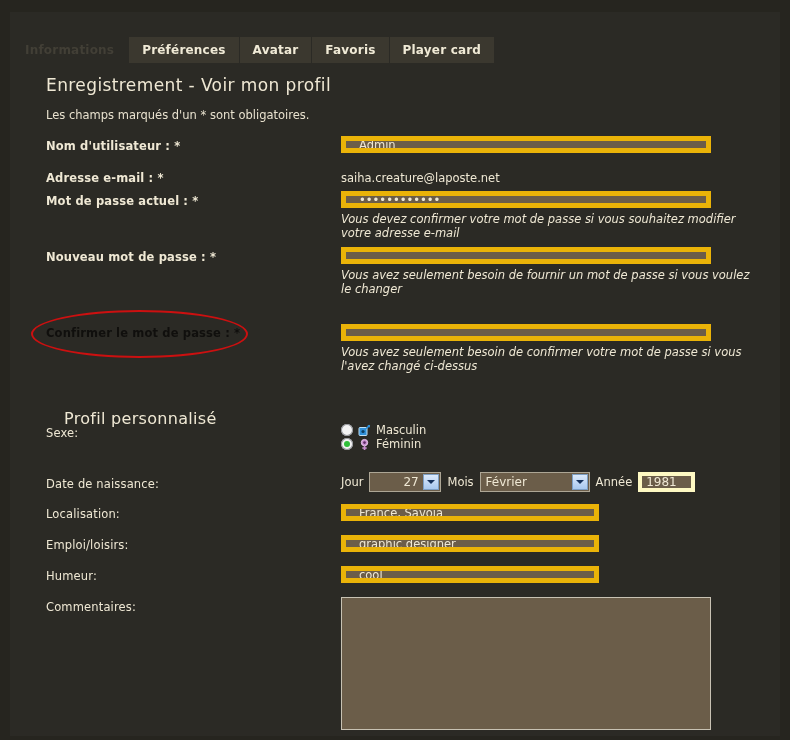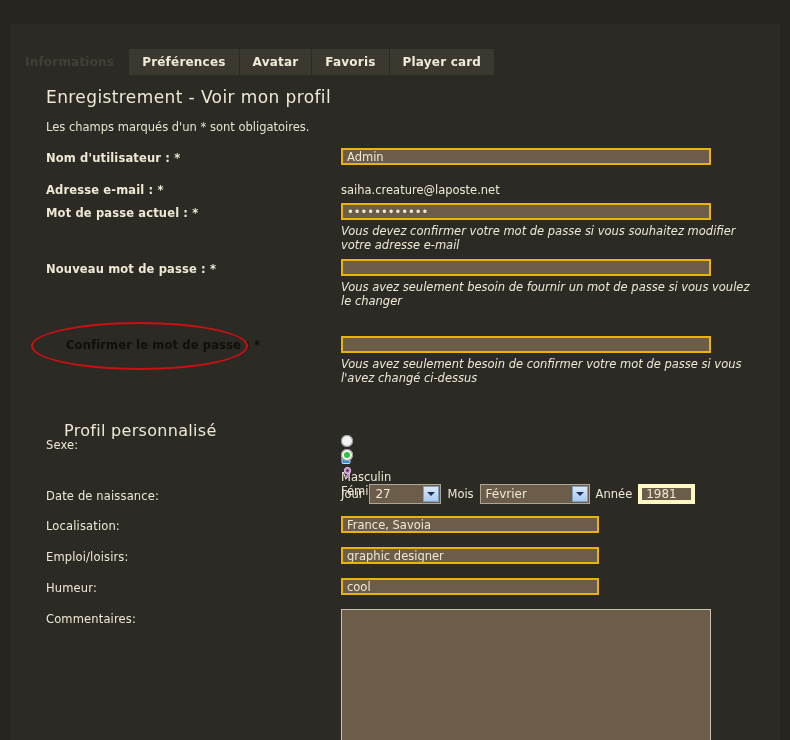--- a/index.html
+++ b/index.html
@@ -12,21 +12,21 @@
     width: 790px;
     height: 740px;
     position: relative;
     overflow: hidden;
     font-family: "DejaVu Sans", sans-serif;
   }
 
   
   #page {
     position: absolute;
-    left: 0; top: 12px;
+    left: 0; top: 0;
     width: 790px;
     height: 644px;
     background: #26251f;
   }
   
   #panel {
     position: absolute;
     left: 10px;  top: 12px;
     width: 770px; height: 724px;
     background: #2b2a25;
@@ -105,49 +105,48 @@
     font-size: 11.5px;
     color: #efe8d4;
   }
 
   
   .txtinput {
     position: absolute;
     left: 341px;
     height: 17px;
     background: #6b5d49;
-    border: 2px solid #eab308;
-    color: #efe8d4;
-    font-family: "DejaVu Sans", sans-serif;
-    font-size: 11.5px;
-    padding: 0 4px;
+    border: 5px solid #eab308;
+    color: #efe8d4;
+    font-family: "DejaVu Sans", sans-serif;
+    font-size: 11.5px;
+    padding: 0 13px;
     line-height: 15px;
     outline: none;
   }
   .txtinput.wide { width: 370px; }
 
   .hint {
     position: absolute;
     left: 341px;
     width: 415px;
     font-size: 11.5px;
     font-style: italic;
     color: #efe8d4;
     line-height: 14px;
   }
 
   
   .radio-row {
     position: absolute;
     left: 341px;
     display: flex;
-    align-items: flex-start;
+    align-items: center;
     gap: 5px;
     height: 14px;
-    flex-direction: column;
   }
   .radio {
     width: 12px; height: 12px;
     border-radius: 50%;
     background: #f3f3f3;
     box-shadow: inset 0 0 0 1px #8e9096;
     position: relative;
     flex: none;
     cursor: pointer;
   }
@@ -197,21 +196,21 @@
     border: 1px solid #7d9fc4;
     display: flex; align-items: center; justify-content: center;
   }
   .sel .arrow-btn::after {
     content: "";
     width: 0; height: 0;
     border-left: 4px solid transparent;
     border-right: 4px solid transparent;
     border-top: 4px solid #16325c;
   }
-  .sel.day { width: 72px; }
+  .sel.day { width: 72px; padding-left: 28px; }
   .sel.month { width: 110px; }
   .yearbox {
     width: 57px; height: 20px;
     background: #6b5d49;
     border: 4px solid #fef9c3;
     color: #efe8d4;
     font-size: 12px;
     font-family: "DejaVu Sans", sans-serif;
     padding: 0 4px;
     outline: none;
@@ -249,21 +248,20 @@
     top: 310px;
     width: 217px;
     height: 48px;
     border: 2px solid #cc1010;
     border-radius: 50%;
     pointer-events: none;
     z-index: 40;
   }
   .highlighted-label {
     color: #100f0d !important;
-    margin-left: 20px;
   }
 </style>
 </head>
 <body>
 
 <div id="page">
   <div id="panel"></div>
 
   <div id="tabbar">
     <div class="tab active">

